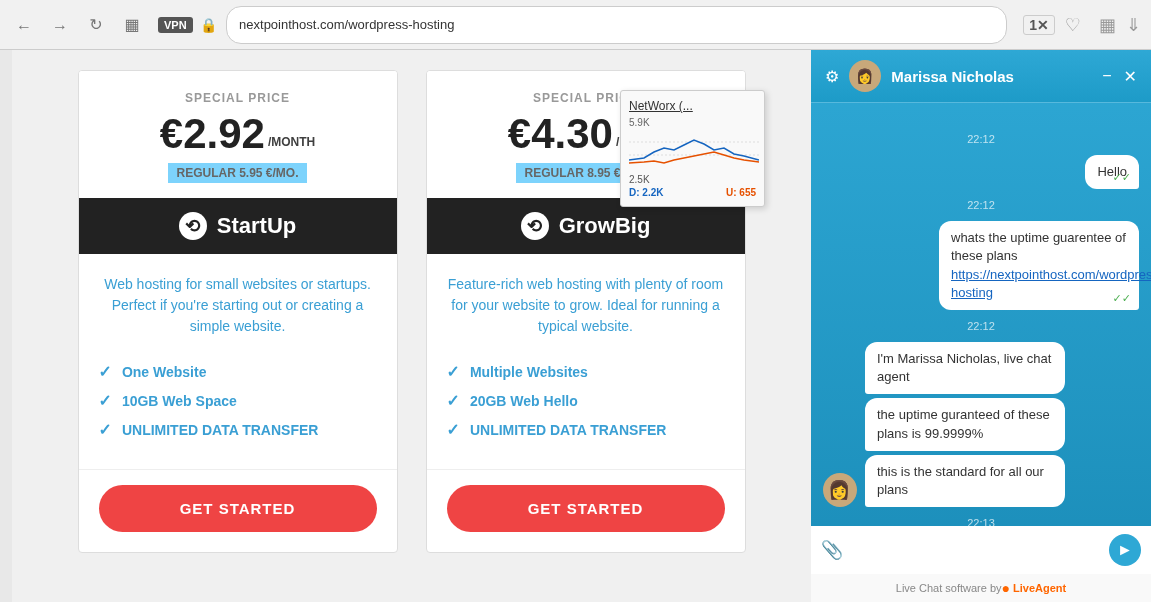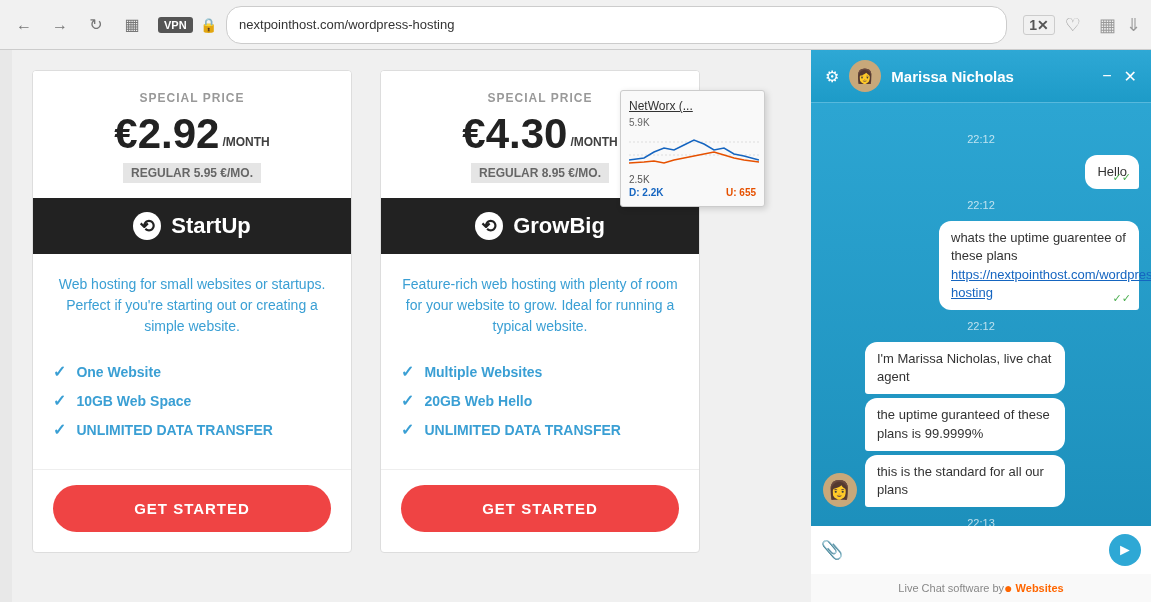--- a/index.html
+++ b/index.html
@@ -39,20 +39,21 @@
     }
 
     
     .plans-area {
       flex: 1;
       background: #f0f0f0;
       padding: 20px;
       display: flex;
       gap: 28px;
       align-items: flex-start;
+      justify-content: center;
       overflow: hidden;
       margin-left: 12px;
     }
 
     .plan-card {
       background: #fff;
       border: 1px solid #ddd;
       border-radius: 4px;
       width: 320px;
       overflow: hidden;
@@ -87,21 +88,21 @@
     }
 
     .price-period {
       font-size: 12px;
       color: #404040;
       margin-bottom: 6px;
       font-weight: bold;
     }
 
     .regular-price {
-      background: #e5e5e5;
+      background: #7dd3fc;
       color: #666;
       font-size: 12px;
       padding: 3px 8px;
       margin: 8px auto 0;
       display: inline-block;
       font-weight: bold;
     }
 
     .plan-title-bar {
       background: #222;
@@ -528,19 +529,19 @@
     <div class="chat-input-area">
       <button class="chat-attach-btn">📎</button>
       <input type="text" class="chat-input" placeholder="" style="">
       <button class="chat-send-btn">►</button>
     </div>
 
     <div class="chat-footer">
       <span>Live Chat software by</span>
       <span style="display:flex; align-items:center; gap:3px;">
         <span style="color:#ff6600; font-size:14px;">●</span>
-        <span class="liveagent-logo">Websites</span>
+        <span class="liveagent-logo">LiveAgent</span>
       </span>
     </div>
 
   </div>
 
 </div>
 
 </body></html>

